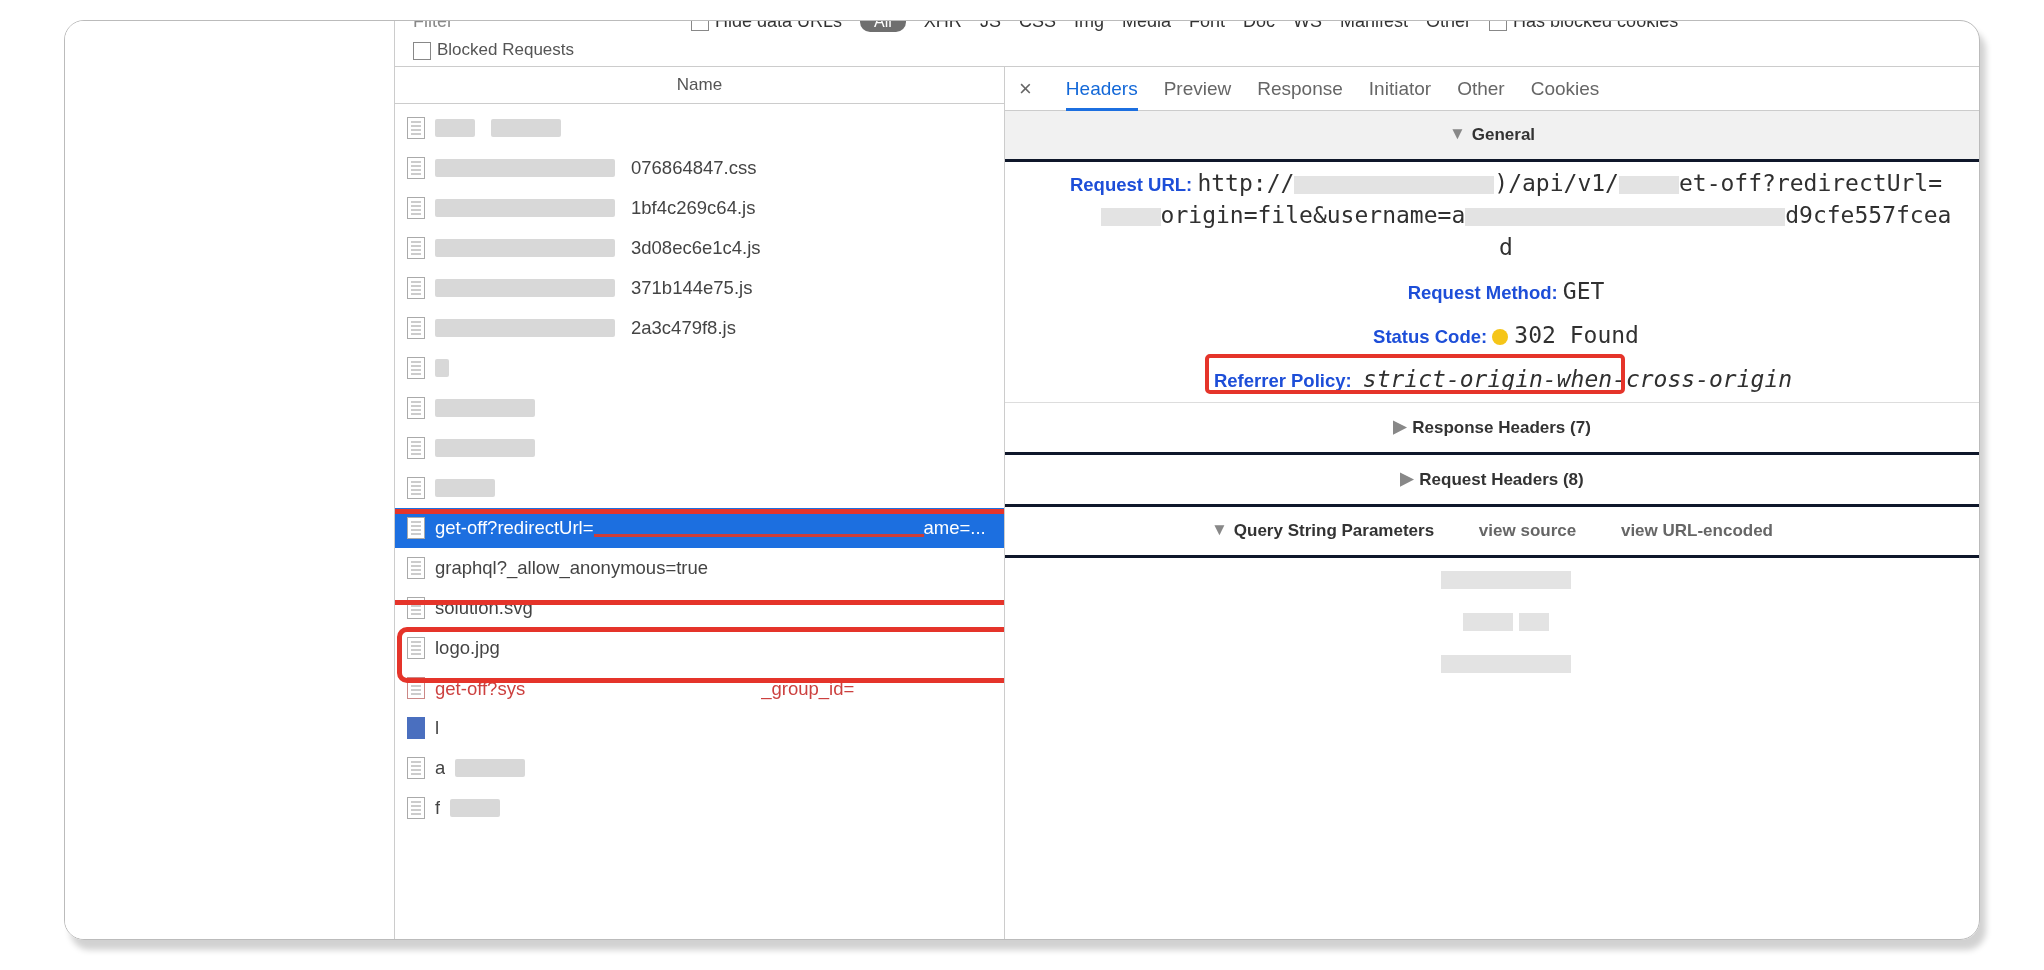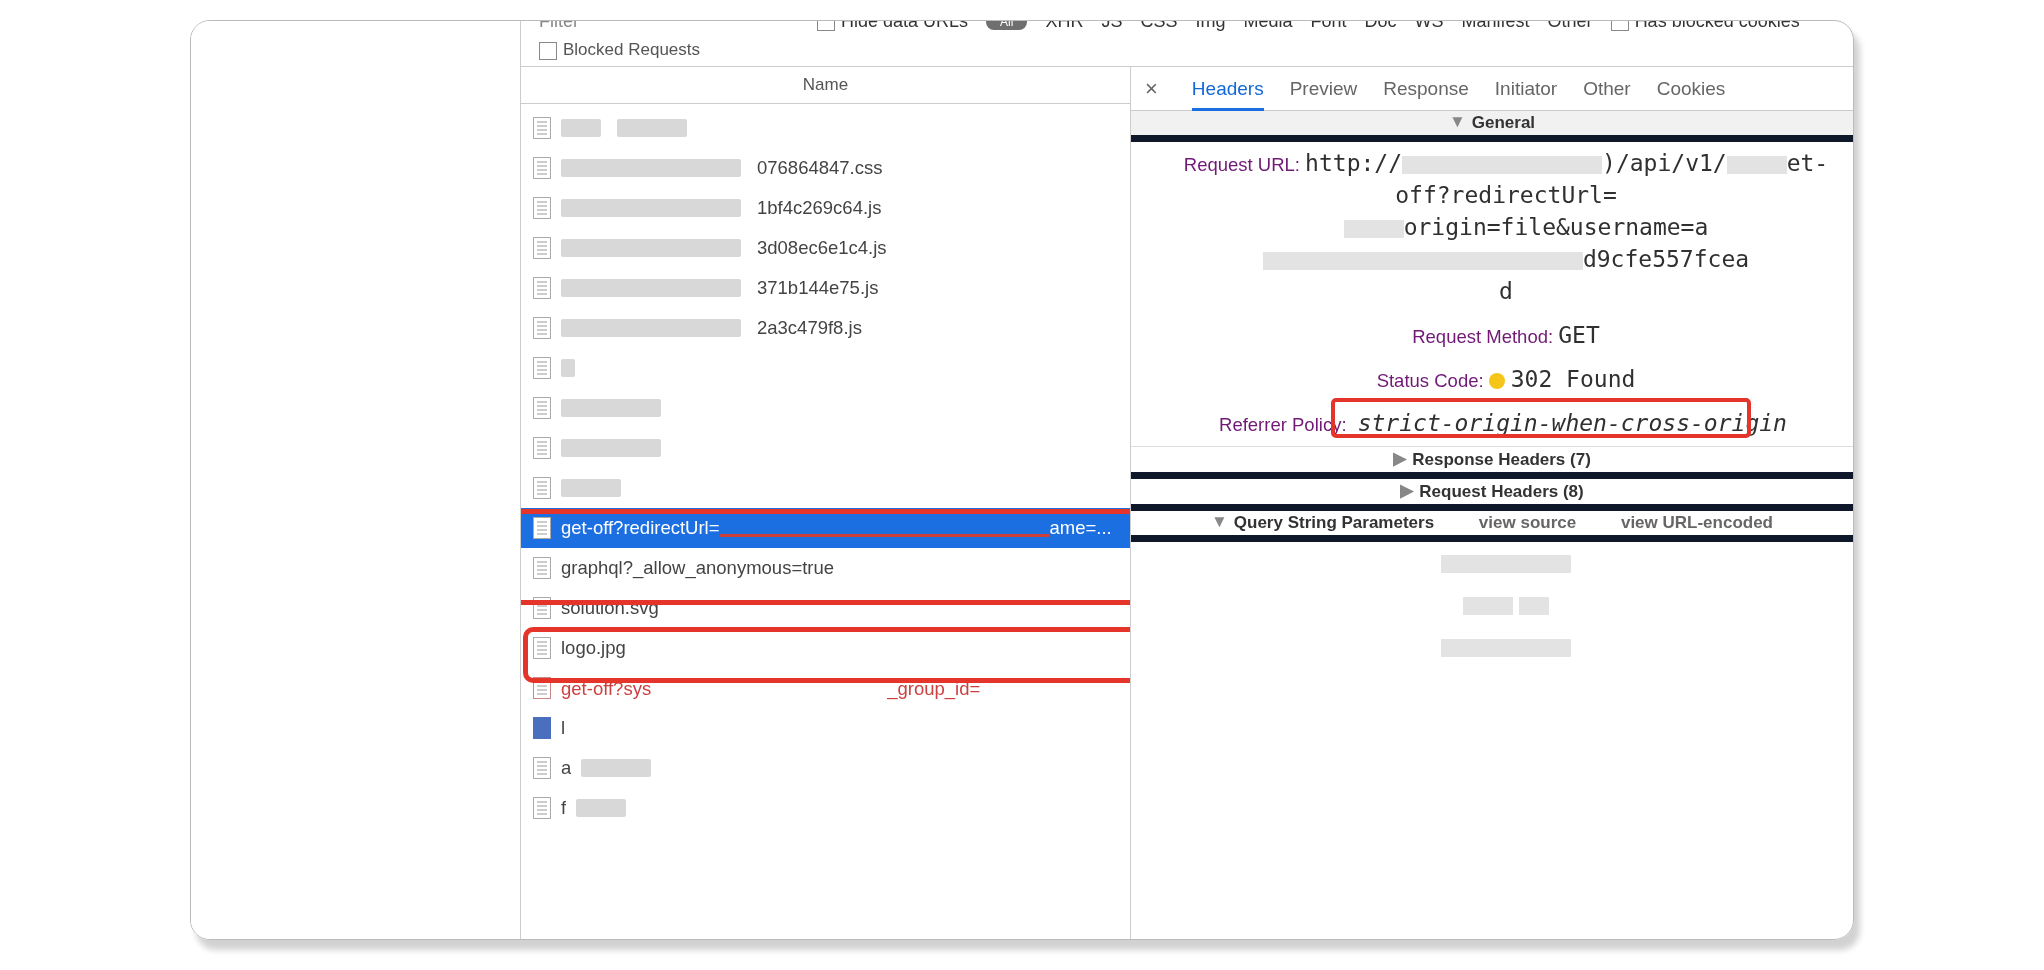--- a/index.html
+++ b/index.html
@@ -5,21 +5,21 @@
   * { box-sizing: border-box; }
   body {
     margin: 0;
     font-family: "Segoe UI", Arial, sans-serif;
     font-size: 17px;
     color: #303030;
     background: #fff;
   }
   .frame {
     margin: 20px auto;
-    width: 1664px;
+    width: 1916px;
     height: 920px;
     border: 1px solid #bbb;
     border-radius: 20px;
     box-shadow: 6px 10px 6px rgba(0,0,0,.18);
     position: relative;
     overflow: hidden;
     display: flex;
   }
   .leftspace {
     width: 330px;
@@ -39,21 +39,21 @@
   .toolbar-row1 {
     display: flex;
     align-items: center;
     gap: 18px;
     font-size: 18px;
     color: #333;
     flex-wrap: wrap;
   }
   .toolbar-row1 .filter-word { color:#888; flex: 0 0 260px;}
   .pill {
-    background:#6f6f6f; color:#fff; border-radius:14px; padding:1px 14px; font-size:12px;
+    background:#6f6f6f; color:#fff; border-radius:14px; padding:1px 14px; font-size:16px;
   }
   .chk {
     width:18px;height:18px;border:1.5px solid #888;display:inline-block;vertical-align:middle;margin-right:6px;
   }
   .toolbar-row2{margin-top:8px;}
   .columns{flex:1;display:flex;text-align:center;}
   .col-name{
     width:610px; border-right:1px solid #ccc; position:relative; overflow:hidden;
   }
   .col-head{
@@ -73,25 +73,25 @@
   .blurseg{display:inline-block;height:18px;background:#d8d8d8;margin-right:6px;border-radius:2px;}
   .row-text{white-space:nowrap;overflow:hidden;text-overflow:ellipsis;}
   .col-details{flex:1;overflow:hidden;position:relative;}
   .tabs{
     display:flex;align-items:center;border-bottom:1px solid #ccc;height:44px;padding:0 6px;gap:26px;color:#666;font-size:19px;
   }
   .tabs .close{font-size:22px;padding:0 8px;color:#666;cursor:pointer;}
   .tabs .tab{cursor:pointer;}
   .tabs .tab.active{color:#1368d8;border-bottom:3px solid #1c6fe0;padding-bottom:8px;margin-bottom:-11px;}
   .section-head{
-    background:#f1f1f1;border-bottom:7px solid #0f172a;padding:2px 14px;font-weight:600;color:#333;
+    background:#f1f1f1;border-bottom:3px solid #0f172a;padding:14px 14px;font-weight:600;color:#333;
   }
   .section-head .tri{display:inline-block;color:#888;margin-right:6px;transform:translateY(-1px);}
   .kv{padding:6px 14px 6px 42px;line-height:30px;font-size:18.5px;}
-  .kv b{font-weight:400;color:#701a75;}
+  .kv b{font-weight:700;color:#1d4ed8;}
   .mono{font-family:Consolas,Menlo,monospace;font-size:23px;}
   .status-dot{display:inline-block;width:16px;height:16px;border-radius:50%;background:#f5c518;vertical-align:-2px;margin-right:6px;}
   .hl-red{
     position:absolute;border:5px solid #e5342a;border-radius:14px;pointer-events:none;z-index:20;
   }
   .linklike{color:#666;}
   .qsp-row span.link{margin-left:40px;color:#666;}
   .details-blur{display:inline-block;height:18px;background:#e3e3e3;vertical-align:middle;}
 </style>
 </head>

